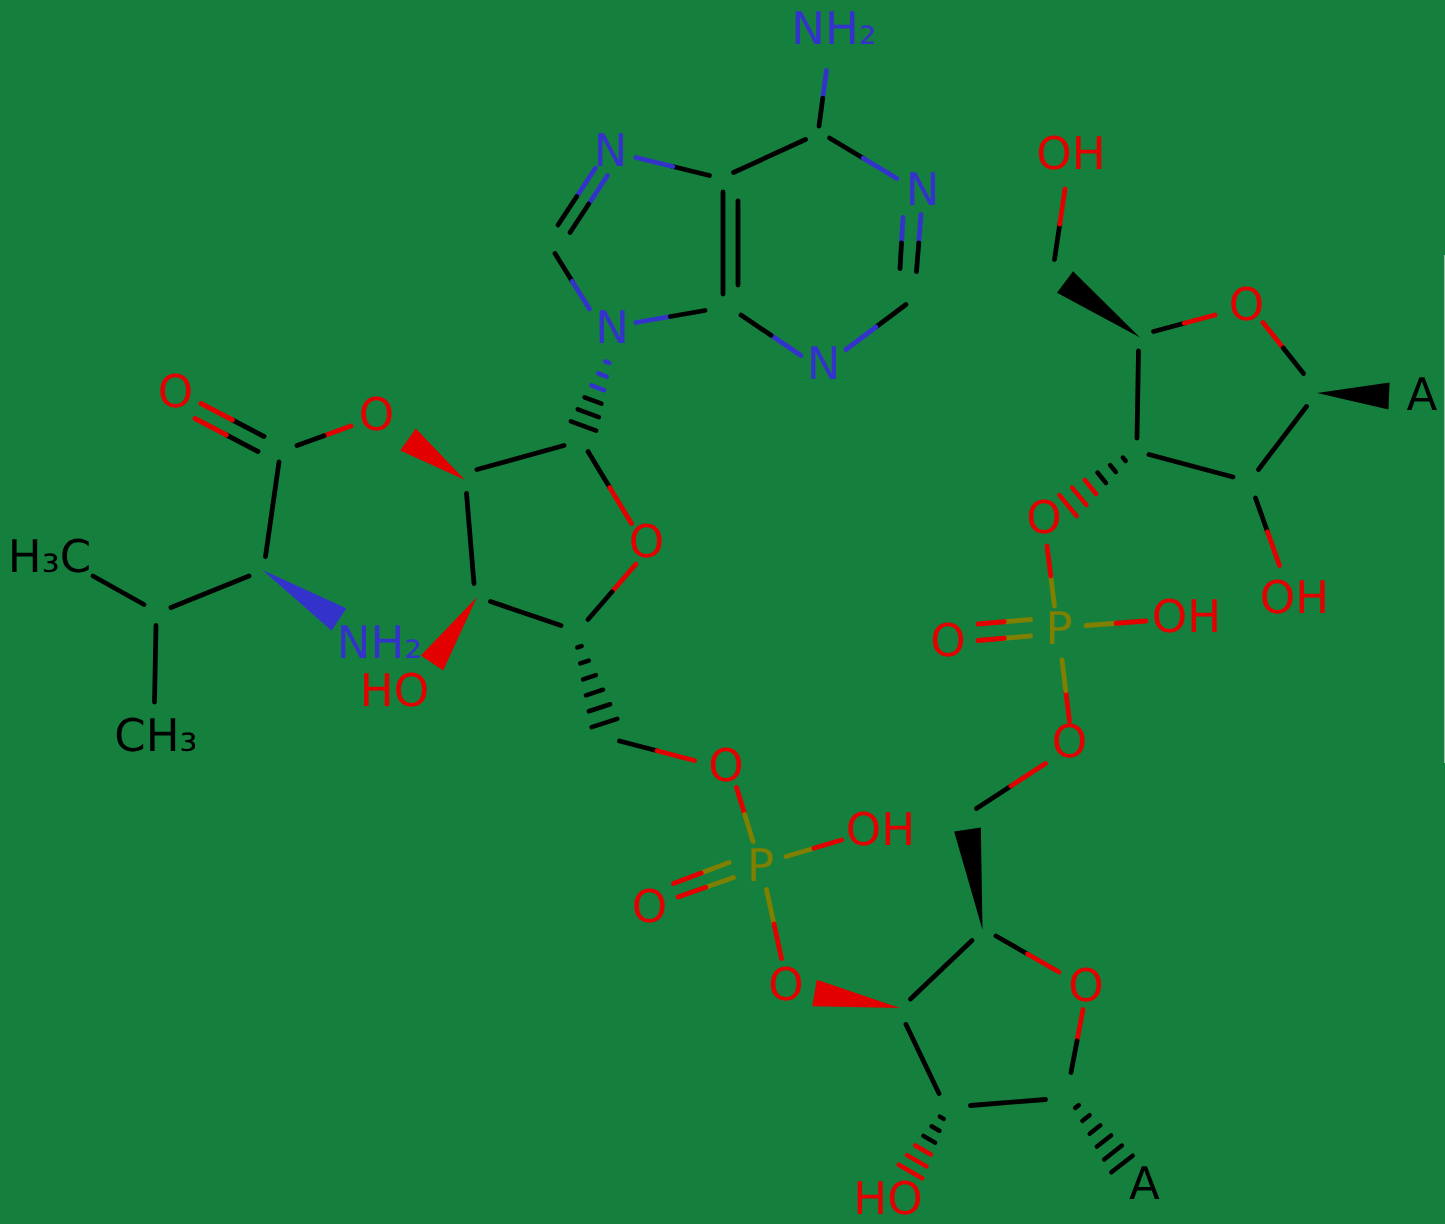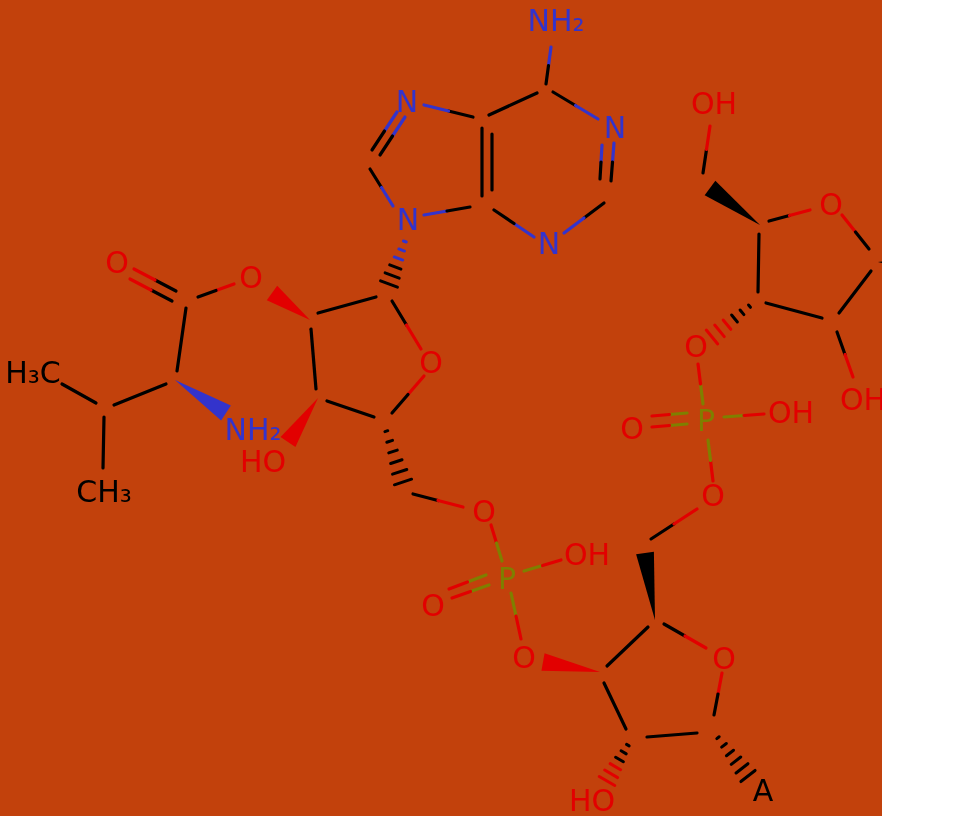--- a/index.html
+++ b/index.html
@@ -1,16 +1,16 @@
 <!DOCTYPE html>
 <html><head>
 <meta charset="utf-8">
 <style>
   html,body{margin:0;padding:0;background:#ffffff;}
-  .page{width:882px;height:816px;position:relative;background:#c2410c;overflow:hidden;}
+  .page{width:963px;height:816px;position:relative;background:#15803d;overflow:hidden;}
   svg{display:block;}
   .atom{font-family:"DejaVu Sans",sans-serif;font-size:30px;text-anchor:middle;dominant-baseline:central;}
 </style>
 </head>
 <body>
 
 <div class="page">
   <svg width="963" height="816" viewBox="0 0 963 816" xmlns="http://www.w3.org/2000/svg">
       <line x1="551" y1="47" x2="548.5" y2="65.5" stroke="#3333cc" stroke-width="3.2" stroke-linecap="round"></line>
       <line x1="548.5" y1="65.5" x2="546" y2="84" stroke="#000000" stroke-width="3.2" stroke-linecap="round"></line>

